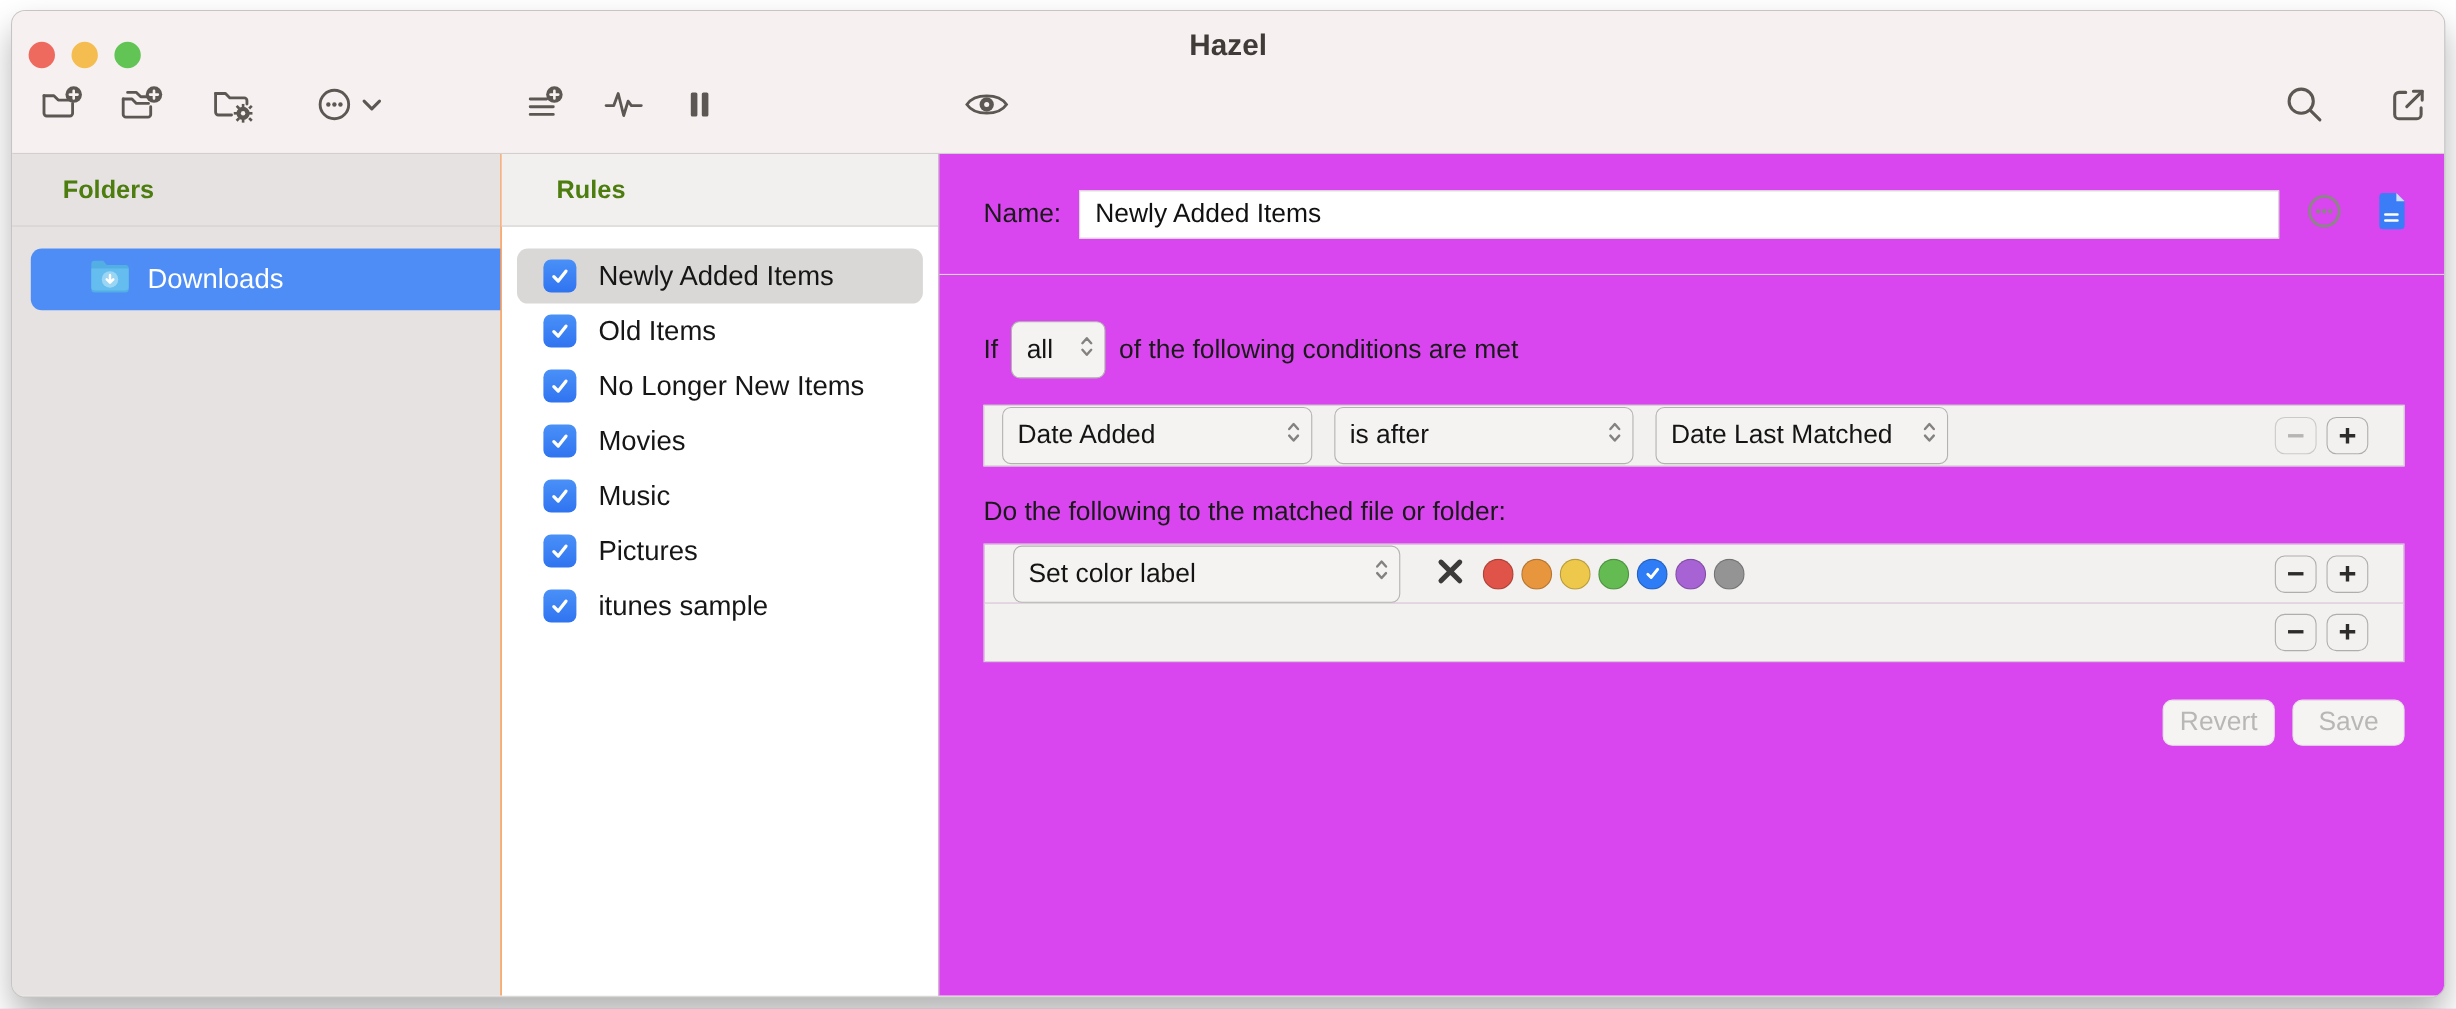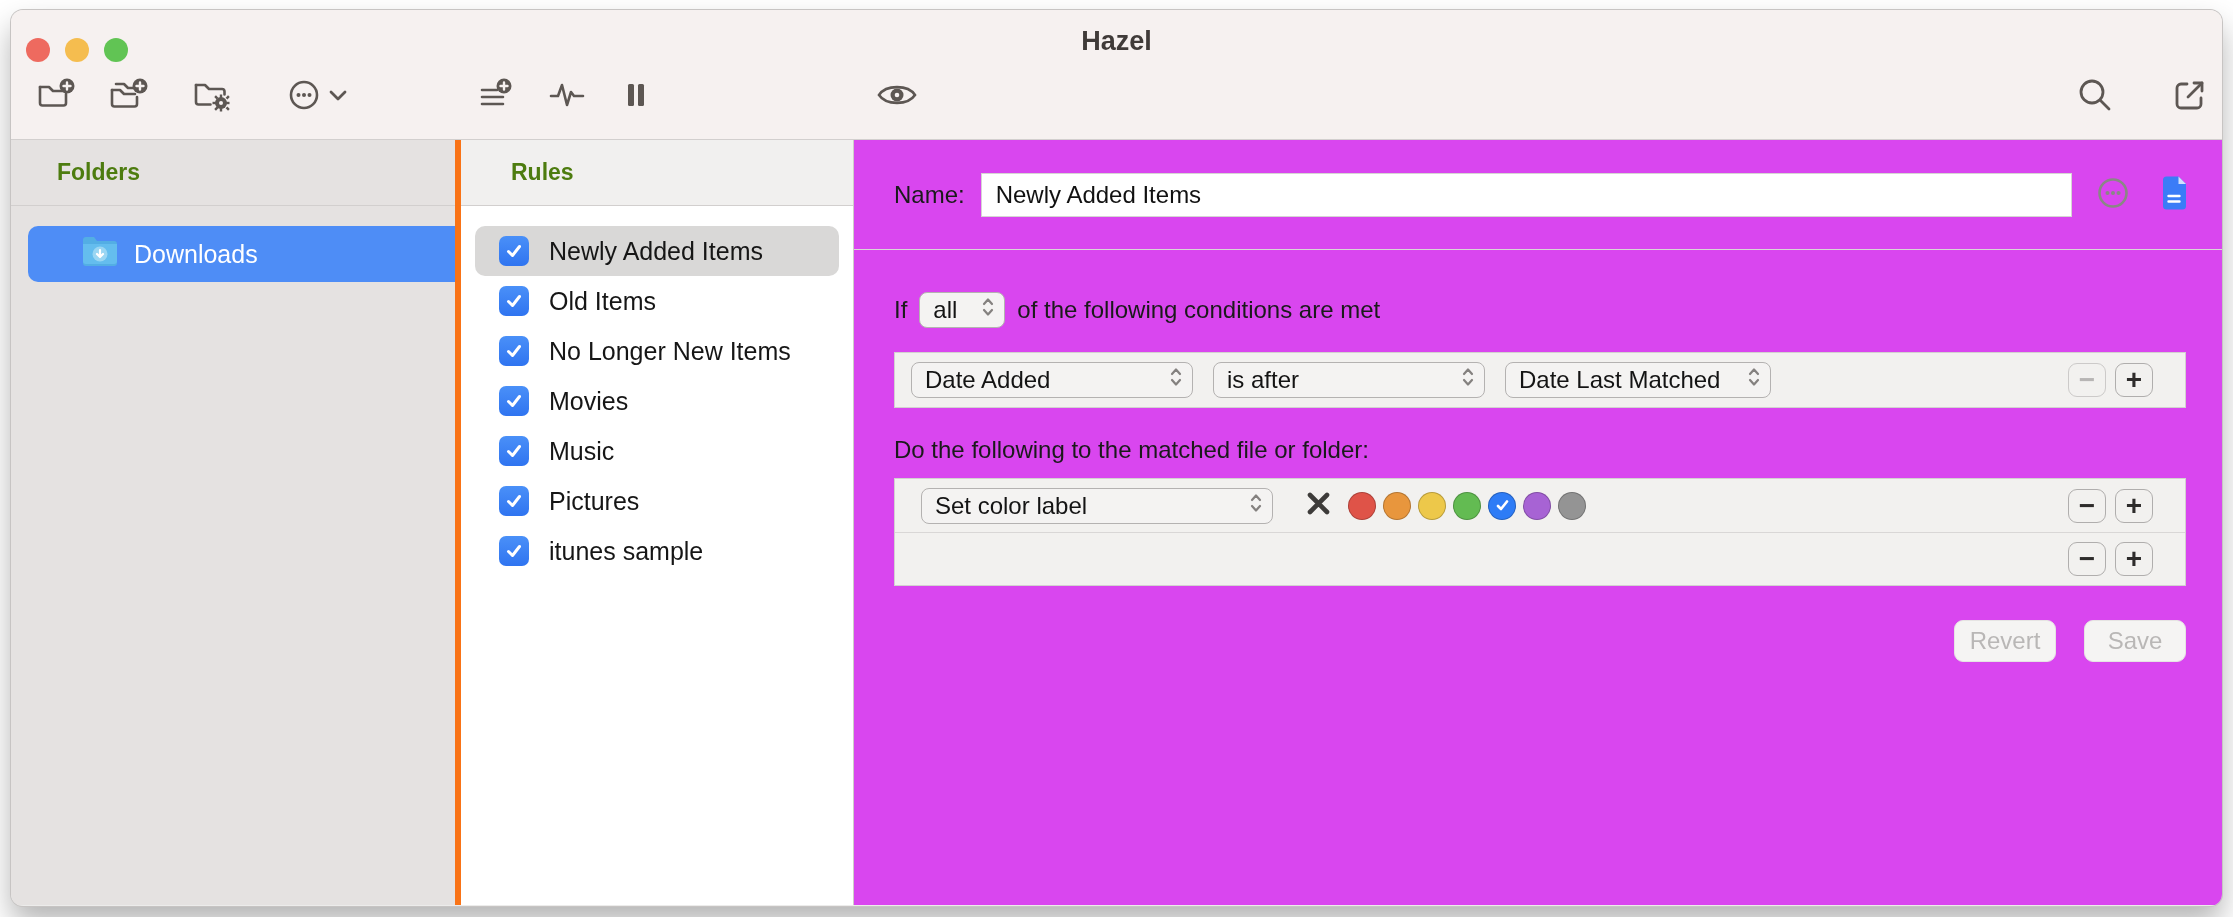--- a/index.html
+++ b/index.html
@@ -25,21 +25,21 @@
 
   
   .folders { width:444px; background:#e5e2e1; }
   .panel-header { height:66px; display:flex; align-items:center; border-bottom:1px solid #d2cfce; }
   .panel-header .ph-label { font-size:23px; font-weight:600; color:#4d7c0f; margin-left:46px; }
   .folder-item { margin:20px 0 0 17px; width:462px; height:56px; border-radius:10px;
                  background:#4e8df6; display:flex; align-items:center; padding-left:52px; }
   .folder-item .fi-label { color:#ffffff; font-size:25px; margin-left:14px; }
 
   
-  .rules { width:398px; background:#ffffff; border-left:6px solid #f97316; }
+  .rules { width:398px; background:#ffffff; border-left:1px solid #f97316; }
   .rules .panel-header { background:#f1f0ef; }
   .rules .panel-header .ph-label { margin-left:50px; }
   .rule-list { padding-top:20px; }
   .rule-row { height:50px; margin:0 14px; padding-left:24px; border-radius:10px;
               display:flex; align-items:center; }
   .rule-row.selected { background:#d9d8d7; }
   .checkbox { width:30px; height:30px; border-radius:7px; flex:0 0 auto;
               background:linear-gradient(#4a90f8,#2f74f0); display:flex;
               align-items:center; justify-content:center; }
   .rule-label { font-size:25px; color:#161616; margin-left:20px; white-space:nowrap; }
@@ -52,21 +52,21 @@
   .name-input { flex:1; height:44px; background:#ffffff; border:1px solid #d6d4d3;
                 font-size:24px; color:#111; padding:0 14px; outline:none;
                 font-family:"Liberation Sans", sans-serif; }
   .name-row .after-icon { margin-left:20px; display:flex; align-items:center; }
 
   .detail-body { padding:0 36px 0 40px; }
   .if-row { margin-top:42px; display:flex; align-items:center; font-size:24px; color:#1a1a1a; }
   .if-row .sel { margin:0 12px; }
 
   .select { display:inline-flex; align-items:center; justify-content:space-between;
-            height:36px; border:1.5px solid #b4b2b1; border-radius:8px;
+            height:52px; border:1.5px solid #b4b2b1; border-radius:8px;
             background:#f4f3f2; padding:0 9px 0 13px; font-size:24px; color:#141414; }
   .select .sel-label { white-space:nowrap; overflow:hidden; }
 
   .rowbox { margin-top:24px; border:1px solid #d3d1d0; background:#f2f1ef;
             display:flex; align-items:center; padding:0 32px 0 16px; }
   .cond-box { height:56px; }
   .action-group { margin-top:14px; border:1px solid #d3d1d0; }
   .action-row { height:53px; background:#f2f1ef; display:flex; align-items:center;
                 padding:0 32px 0 26px; }
   .action-row + .action-row { border-top:1px solid #d9d7d6; }
@@ -79,21 +79,21 @@
   .pm-btn.disabled { border-color:#cccac9; color:#b7b5b4; }
   .pm-btn + .pm-btn { margin-left:9px; }
 
   .actions-heading { margin-top:28px; font-size:24px; color:#1a1a1a; }
 
   .clear-x { margin-left:32px; display:flex; align-items:center; }
   .dots { display:flex; align-items:center; margin-left:16px; gap:7px; }
   .dot { width:28px; height:28px; border-radius:50%; border:1.5px solid rgba(0,0,0,.22);
          display:flex; align-items:center; justify-content:center; }
 
-  .save-row { margin-top:34px; display:flex; justify-content:flex-end; gap:28px; }
+  .save-row { margin-top:34px; display:flex; justify-content:flex-end; gap:16px; }
   .soft-btn { min-width:102px; height:42px; border-radius:9px; background:#f5f4f3;
               border:1px solid #e6e4e3; color:#b9b7b6; font-size:24px;
               display:flex; align-items:center; justify-content:center;
               font-family:"Liberation Sans", sans-serif; }
 </style>
 </head>
 <body>
 
 <div class="window">
 

